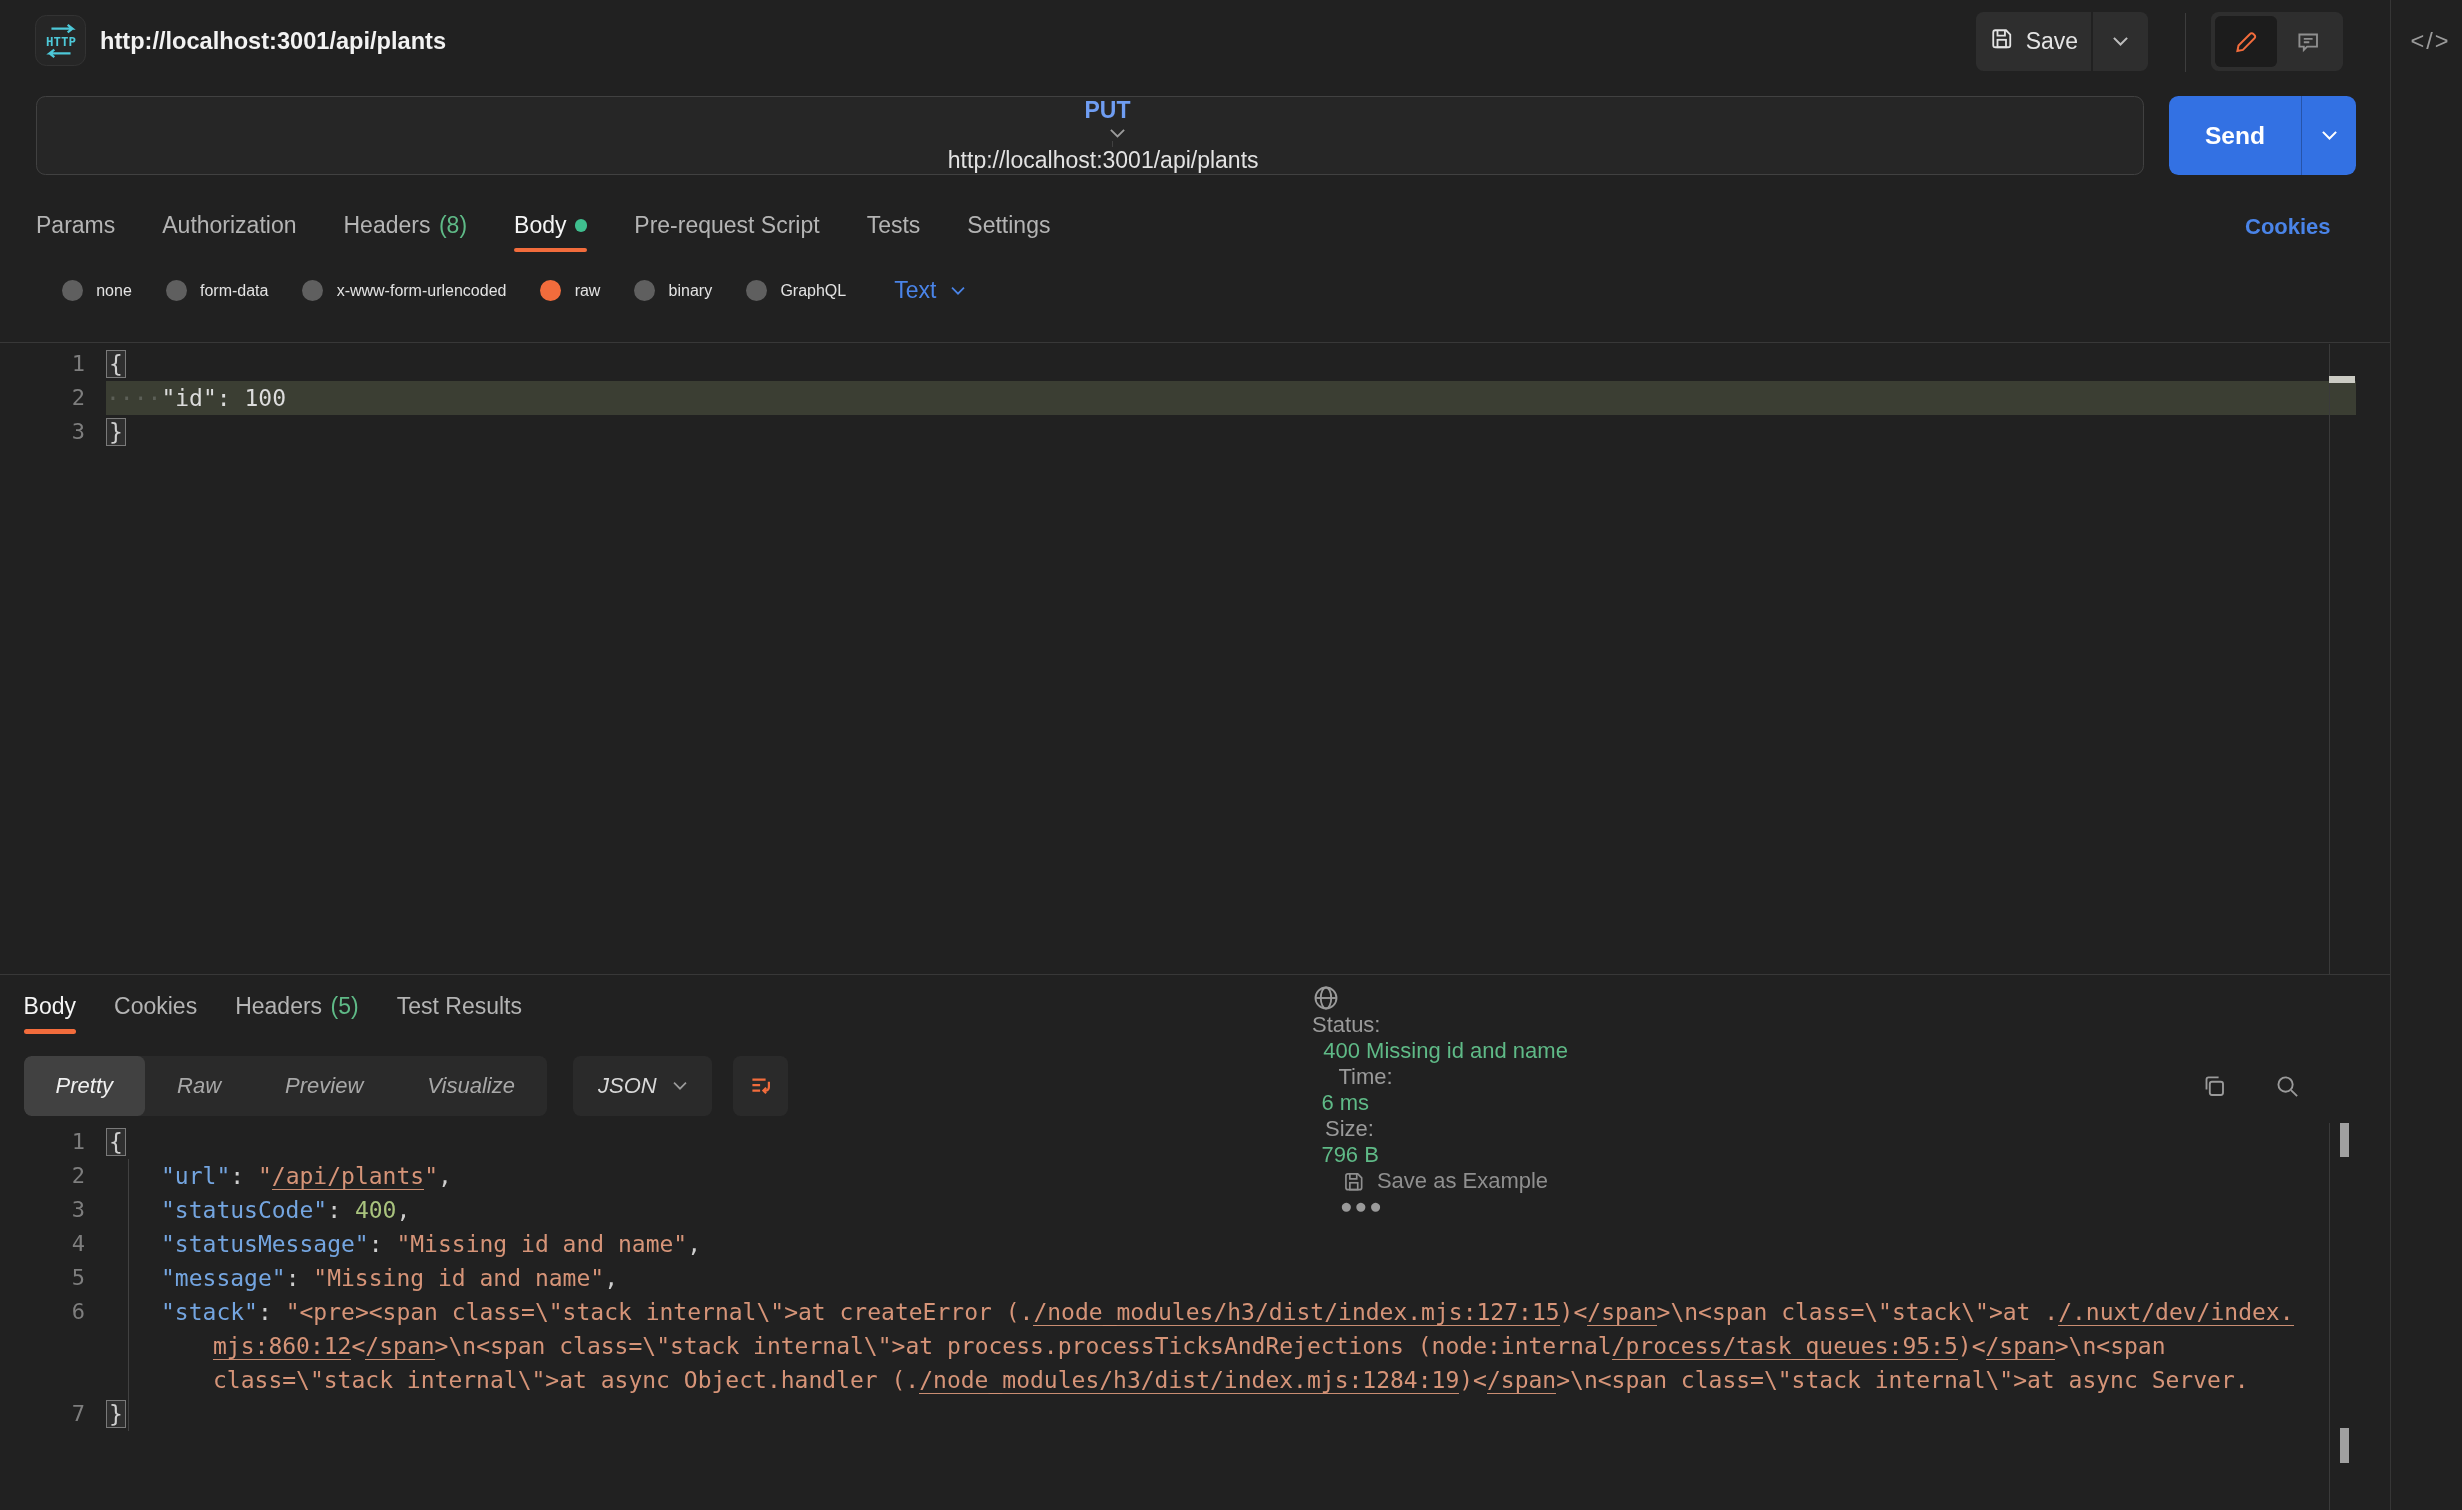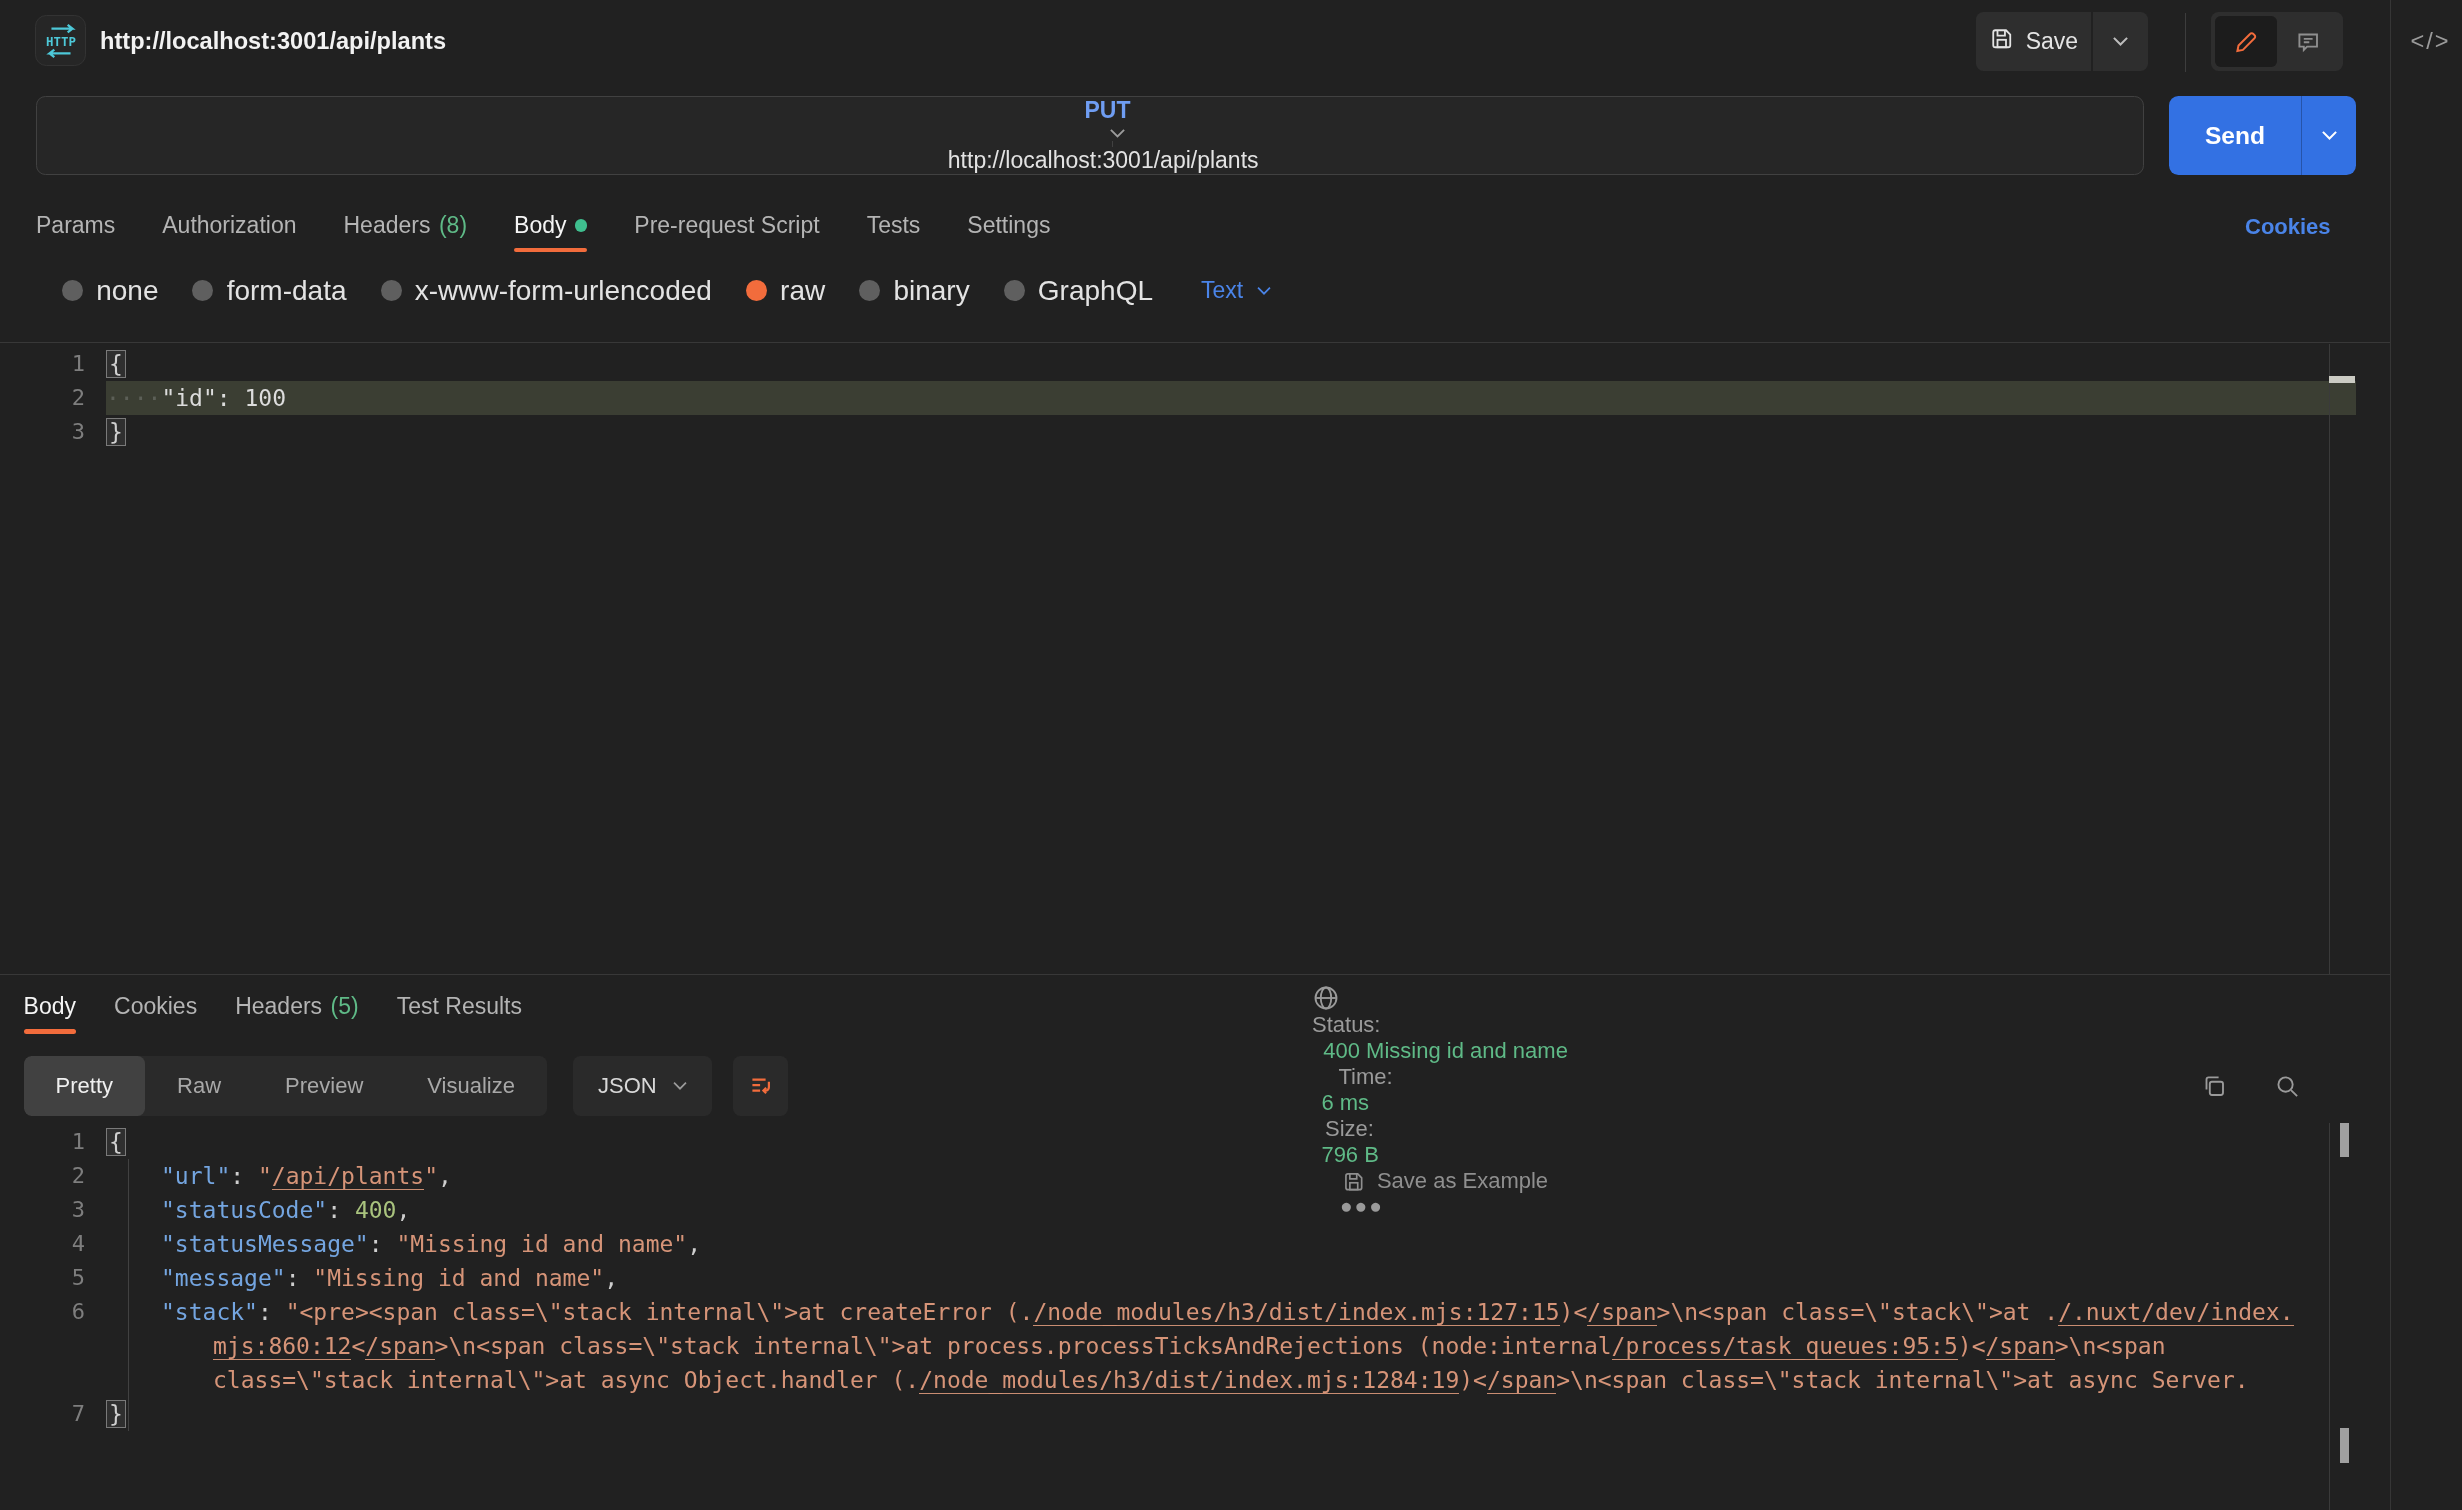--- a/index.html
+++ b/index.html
@@ -45,21 +45,21 @@
   .tab.active{color:#f5f5f5;}
   .tab .dot{width:12.3px; height:12.3px; border-radius:50%; background:#3fbf8f;}
   .tab.active .underline{position:absolute; left:0; right:0; bottom:-11.3px; height:4.7px; border-radius:2.8px; background:var(--accent);}
   .cookies-link{position:absolute; left:2245px; top:200px; height:53px; display:flex; align-items:center; font-size:22px; font-weight:700; color:var(--blue-link); cursor:pointer;}
 
   
   .radios{position:absolute; left:62px; top:266px; height:49px; display:flex; gap:34px; align-items:center;}
   .radio{display:flex; align-items:center; gap:13.2px; cursor:pointer;}
   .radio .circle{width:21px; height:21px; border-radius:50%; background:#5f5f5f;}
   .radio.selected .circle{background:var(--accent);}
-  .radio .rlabel{font-size:28px; color:#e3e3e3;}
+  .radio .rlabel{font-size:16px; color:#e3e3e3;}
   .rawtype{display:flex; align-items:center; gap:13.2px; cursor:pointer; margin-left:14px;}
   .rawtype .rt-label{color:var(--blue-link); font-size:23px;}
 
   
   .editor{position:absolute; left:0; width:2390px; font-family:"DejaVu Sans Mono", monospace; font-size:23px; line-height:34px;}
   #editor1{top:342px; height:632px; border-top:0.9px solid #383838; padding-top:3.8px;}
   .cl{display:flex; height:34px; width:2356px;}
   .cl .lnum{width:106px; padding-right:21px; text-align:right; color:#7e7e7e; font-size:22px; flex:none;}
   .cl .lcontent{flex:1; white-space:pre; color:#d6d6d6;}
   .cl.active .lcontent{background:var(--activeline);}
@@ -81,21 +81,21 @@
 
   
   .respsec{position:absolute; left:0; top:974px; width:2390px; height:536px; border-top:0.9px solid #383838;}
   .resptabs{position:absolute; left:23.6px; top:9.4px; height:47px; display:flex; gap:38px; align-items:center;}
   .respmeta{position:absolute; left:1312px; top:9.4px; height:47px; display:flex; align-items:flex-start; font-size:22px;flex-direction:column;}
   .mlabel{color:#9a9a9a;}
   .mvalue{color:var(--green);}
   .save-example{display:flex; align-items:center; gap:11.3px; color:#8f8f8f; cursor:pointer;}
   .dots3{color:#9a9a9a; font-size:21px; letter-spacing:1.9px; cursor:pointer;}
 
-  .resptoolbar{position:absolute; left:23.6px; top:81px; height:60px; display:flex; align-items:center;}
+  .resptoolbar{position:absolute; left:23.6px; top:81px; height:60px; display:flex; align-items:center;font-style:italic;}
   .segmented{display:flex; height:60px; background:#2a2a2a; border-radius:7.6px; overflow:hidden;}
   .seg{padding:0 32px; display:flex; align-items:center; font-size:22px; color:#a8a8a8; cursor:pointer;}
   .seg.active{background:#414141; color:#f0f0f0; border-radius:7.6px;}
   .fmt-btn{margin-left:26.4px; height:60px; padding:0 24.6px; background:#2a2a2a; border-radius:7.6px; display:flex; align-items:center; gap:15px; font-size:22px; color:#d8d8d8; cursor:pointer;}
   .beautify-btn{margin-left:21px; height:60px; width:55px; background:#2a2a2a; border-radius:7.6px; display:flex; align-items:center; justify-content:center; cursor:pointer;}
   .resp-icons{position:absolute; top:81px; left:2201px; height:60px; display:flex; align-items:center; gap:47px;}
   .icon-btn{display:flex; align-items:center; justify-content:center; cursor:pointer;}
 
   #editor2{top:1123px; height:387px; padding-top:1.9px;}
 </style>

